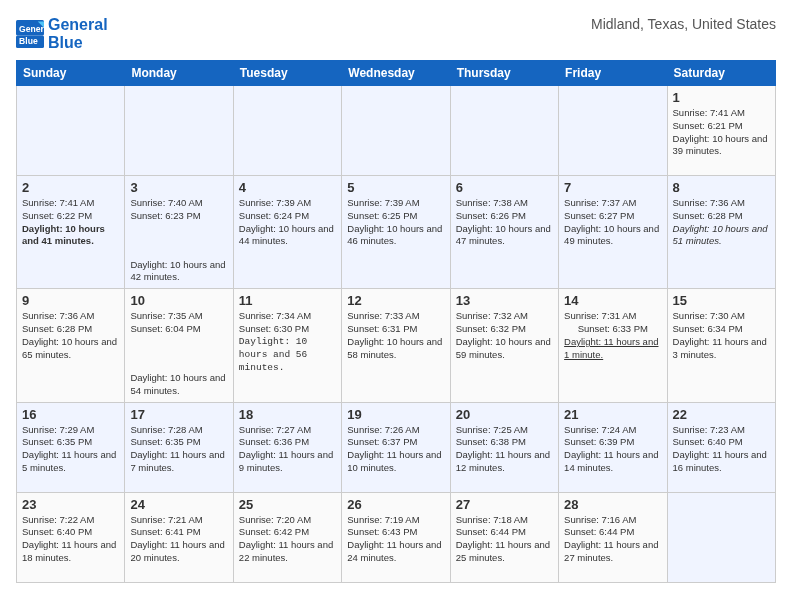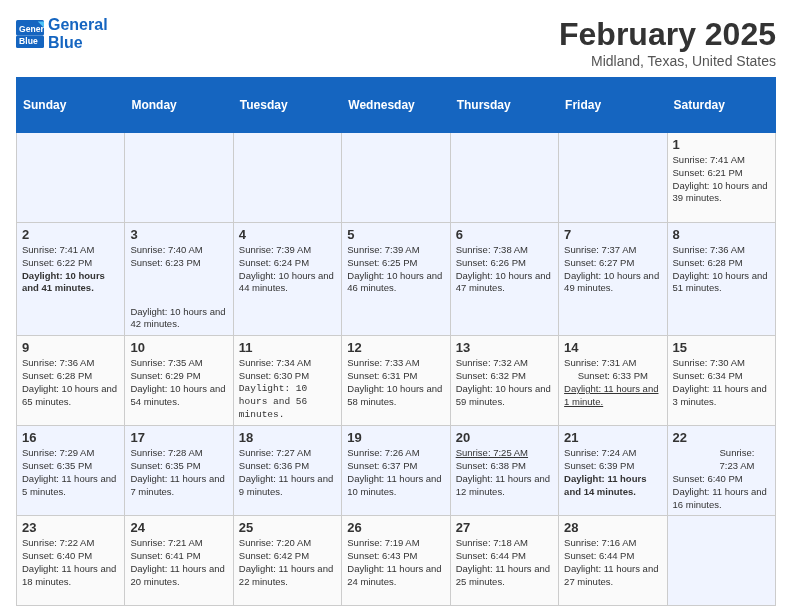--- a/index.html
+++ b/index.html
@@ -40,21 +40,21 @@
     table {
       width: 100%;
       border-collapse: collapse;
       border: 1px solid #ccc;
     }
     thead th {
       background-color: #1565c0;
       color: #fff;
       font-size: 12px;
       font-weight: bold;
-      padding: 20px 6px;
+      padding: 5px 6px;
       text-align: left;
       border: 1px solid #1565c0;
     }
     tbody td {
       width: calc(100% / 7);
       vertical-align: top;
       border: 1px solid #ccc;
       padding: 4px 5px;
       font-size: 9.5px;
       color: #333;
@@ -90,21 +90,20 @@
       <text x="4" y="15" font-size="11" font-weight="bold" fill="white" font-family="Arial">General</text>
       <text x="4" y="31" font-size="11" font-weight="bold" fill="white" font-family="Arial">Blue</text>
       <polygon points="28,2 36,2 36,10" fill="#4fc3f7"></polygon>
     </svg>
     <div style="display:flex;flex-direction:column;">
       <span style="font-size:16px;font-weight:bold;color:#1565c0;">General</span>
       <span style="font-size:16px;font-weight:bold;color:#1565c0;">Blue</span>
     </div>
   </div>
   <div class="title-area">
-    <div class="calendar-title">February 2025</div>
     <div class="calendar-subtitle">Midland, Texas, United States</div>
   </div>
 </div>
 
 <table>
   <thead>
     <tr>
     <th>Sunday</th>
         <th>Monday</th>
         <th>Tuesday</th>
@@ -163,35 +162,35 @@
         <td>
           <span class="day-num">7</span>
           <div style="line-height: 1.35;">Sunrise: 7:37 AM</div>
           <div style="line-height: 1.35;">Sunset: 6:27 PM</div>
           <div style="line-height: 1.35;">Daylight: 10 hours and 49 minutes.</div>
         </td>
         <td>
           <span class="day-num">8</span>
           <div style="line-height: 1.35;">Sunrise: 7:36 AM</div>
           <div style="line-height: 1.35;">Sunset: 6:28 PM</div>
-          <div style="line-height: 1.35;">Daylight: 10 hours and 51 minutes.</div>
+          <div style="line-height: 1.35; font-style: italic;">Daylight: 10 hours and 51 minutes.</div>
         </td>
       </tr>
       <tr>
         <td>
           <span class="day-num">9</span>
           <div style="line-height: 1.35;">Sunrise: 7:36 AM</div>
           <div style="line-height: 1.35;">Sunset: 6:28 PM</div>
           <div style="line-height: 1.35;">Daylight: 10 hours and 65 minutes.</div>
         </td>
         <td>
           <span class="day-num">10</span>
           <div style="line-height: 1.35;">Sunrise: 7:35 AM</div>
-          <div style="line-height: 1.35;">Sunset: 6:29 PM</div>
-          <div style="line-height: 1.35;">Daylight: 10 hours and 54 minutes.</div>
+          <div style="line-height: 1.35;">Sunset: 6:04 PM</div>
+          <div style="line-height: 1.35; margin-top: 36px;">Daylight: 10 hours and 54 minutes.</div>
         </td>
         <td>
           <span class="day-num">11</span>
           <div style="line-height: 1.35;">Sunrise: 7:34 AM</div>
           <div style="line-height: 1.35;">Sunset: 6:30 PM</div>
           <div style="line-height: 1.35; font-family: Liberation Mono, monospace;">Daylight: 10 hours and 56 minutes.</div>
         </td>
         <td>
           <span class="day-num">12</span>
           <div style="line-height: 1.35;">Sunrise: 7:33 AM</div>
@@ -237,33 +236,33 @@
           <div style="line-height: 1.35;">Daylight: 11 hours and 9 minutes.</div>
         </td>
         <td>
           <span class="day-num">19</span>
           <div style="line-height: 1.35;">Sunrise: 7:26 AM</div>
           <div style="line-height: 1.35;">Sunset: 6:37 PM</div>
           <div style="line-height: 1.35;">Daylight: 11 hours and 10 minutes.</div>
         </td>
         <td>
           <span class="day-num">20</span>
-          <div style="line-height: 1.35; text-decoration: underline;">Sunrise: 7:25 AM</div>
+          <div style="line-height: 1.35;">Sunrise: 7:25 AM</div>
           <div style="line-height: 1.35;">Sunset: 6:38 PM</div>
           <div style="line-height: 1.35;">Daylight: 11 hours and 12 minutes.</div>
         </td>
         <td>
           <span class="day-num">21</span>
           <div style="line-height: 1.35;">Sunrise: 7:24 AM</div>
           <div style="line-height: 1.35;">Sunset: 6:39 PM</div>
-          <div style="line-height: 1.35; font-weight: bold;">Daylight: 11 hours and 14 minutes.</div>
+          <div style="line-height: 1.35;">Daylight: 11 hours and 14 minutes.</div>
         </td>
         <td>
           <span class="day-num">22</span>
-          <div style="line-height: 1.35; margin-left: 47px;">Sunrise: 7:23 AM</div>
+          <div style="line-height: 1.35;">Sunrise: 7:23 AM</div>
           <div style="line-height: 1.35;">Sunset: 6:40 PM</div>
           <div style="line-height: 1.35;">Daylight: 11 hours and 16 minutes.</div>
         </td>
       </tr>
       <tr>
         <td>
           <span class="day-num">23</span>
           <div style="line-height: 1.35;">Sunrise: 7:22 AM</div>
           <div style="line-height: 1.35;">Sunset: 6:40 PM</div>
           <div style="line-height: 1.35;">Daylight: 11 hours and 18 minutes.</div>

